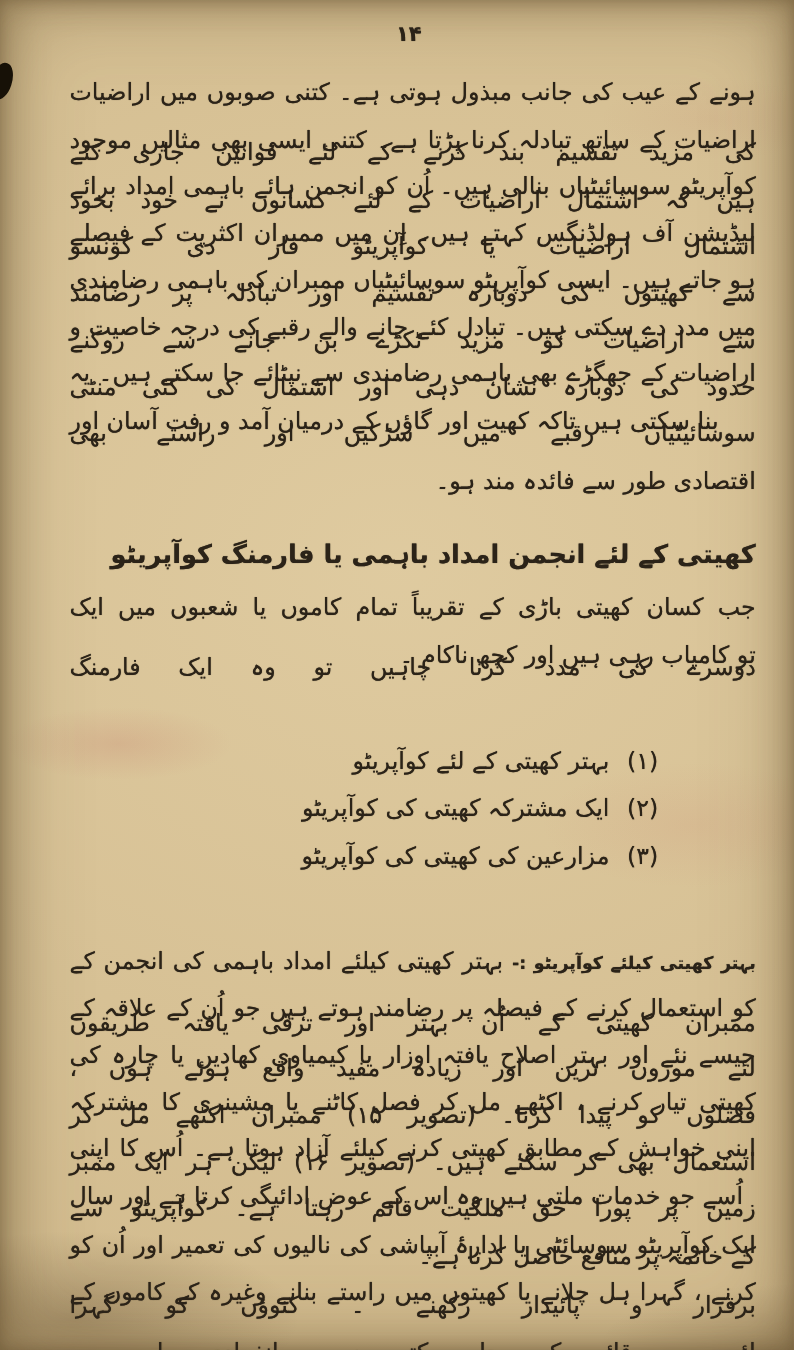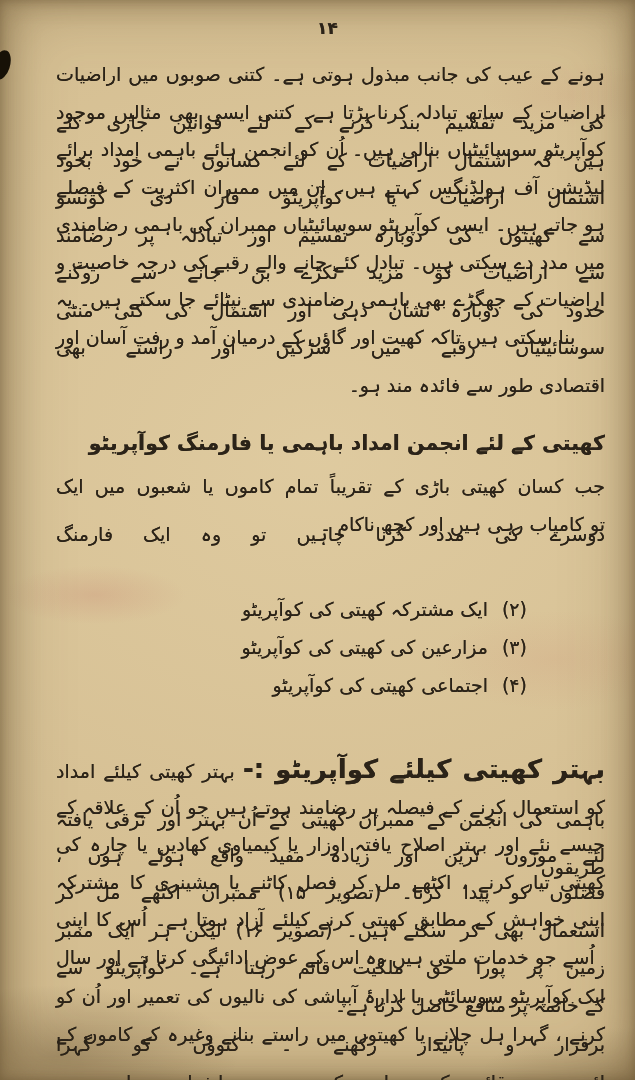--- a/index.html
+++ b/index.html
@@ -46,21 +46,21 @@
   }
   #para2{ top:462px; }
   #list{ top:590px; right:30px; left:28px; }
   .list-item{
     height:38px; line-height:38px; font-size:19px;
     text-align:right; padding-right:78px;
   }
   .list-num{ display:inline-block; margin-left:14px; }
   #para3{ top:745px; }
   #para4{ top:972px; }
-  .lead{ font-weight:bold; font-size:26px; }
+  .lead{ font-weight:bold; font-size:14px; }
 </style>
 </head>
 <body>
 
 <div class="corner-mark"></div>
 
 <div class="page-number ink">۱۴</div>
 
 <div id="para1" class="block ink">
   <div class="line jline">ہونے کے عیب کی جانب مبذول ہوتی ہے۔ کتنی صوبوں میں اراضیات کی مزید تقسیم بند کرنے کے لئے قوانین جاری کئے</div>
@@ -75,27 +75,27 @@
 
 <div class="section-heading ink">کھیتی کے لئے انجمن امداد باہمی یا فارمنگ کوآپریٹو</div>
 
 <div id="para2" class="block ink">
   <div class="line jline">جب کسان کھیتی باڑی کے تقریباً تمام کاموں یا شعبوں میں ایک دوسرے کی مدد کرنا چاہیں تو وہ ایک فارمنگ</div>
   <div class="line sline">تو کامیاب رہی ہیں اور کچھ ناکام ۔</div>
 </div>
 
 <div id="list" class="block ink">
   <div class="list-item">
+    <span class="list-num">(۱)</span><span>بہتر کھیتی کے لئے کوآپریٹو</span>
+  </div>
+  <div class="list-item">
     <span class="list-num">(۲)</span><span>ایک مشترکہ کھیتی کی کوآپریٹو</span>
   </div>
   <div class="list-item">
     <span class="list-num">(۳)</span><span>مزارعین کی کھیتی کی کوآپریٹو</span>
-  </div>
-  <div class="list-item">
-    <span class="list-num">(۴)</span><span>اجتماعی کھیتی کی کوآپریٹو</span>
   </div>
 </div>
 
 <div id="para3" class="block ink">
   <div class="line jline">
     <span class="lead">بہتر کھیتی کیلئے کوآپریٹو :-</span>
     <span>بہتر کھیتی کیلئے امداد باہمی کی انجمن کے ممبران کھیتی کے اُن بہتر اور ترقی یافتہ طریقوں</span>
   </div>
   <div class="line jline">کو استعمال کرنے کے فیصلہ پر رضامند ہوتے ہیں جو اُن کے علاقہ کے لئے موزوں ترین اور زیادہ مفید واقع ہوئے ہوں ،</div>
   <div class="line jline">جیسے نئے اور بہتر اصلاح یافتہ اوزار یا کیمیاوی کھادیں یا چارہ کی فصلوں کو پیدا کرنا۔ (تصویر ۱۵) ممبران اکٹھے مل کر</div>

